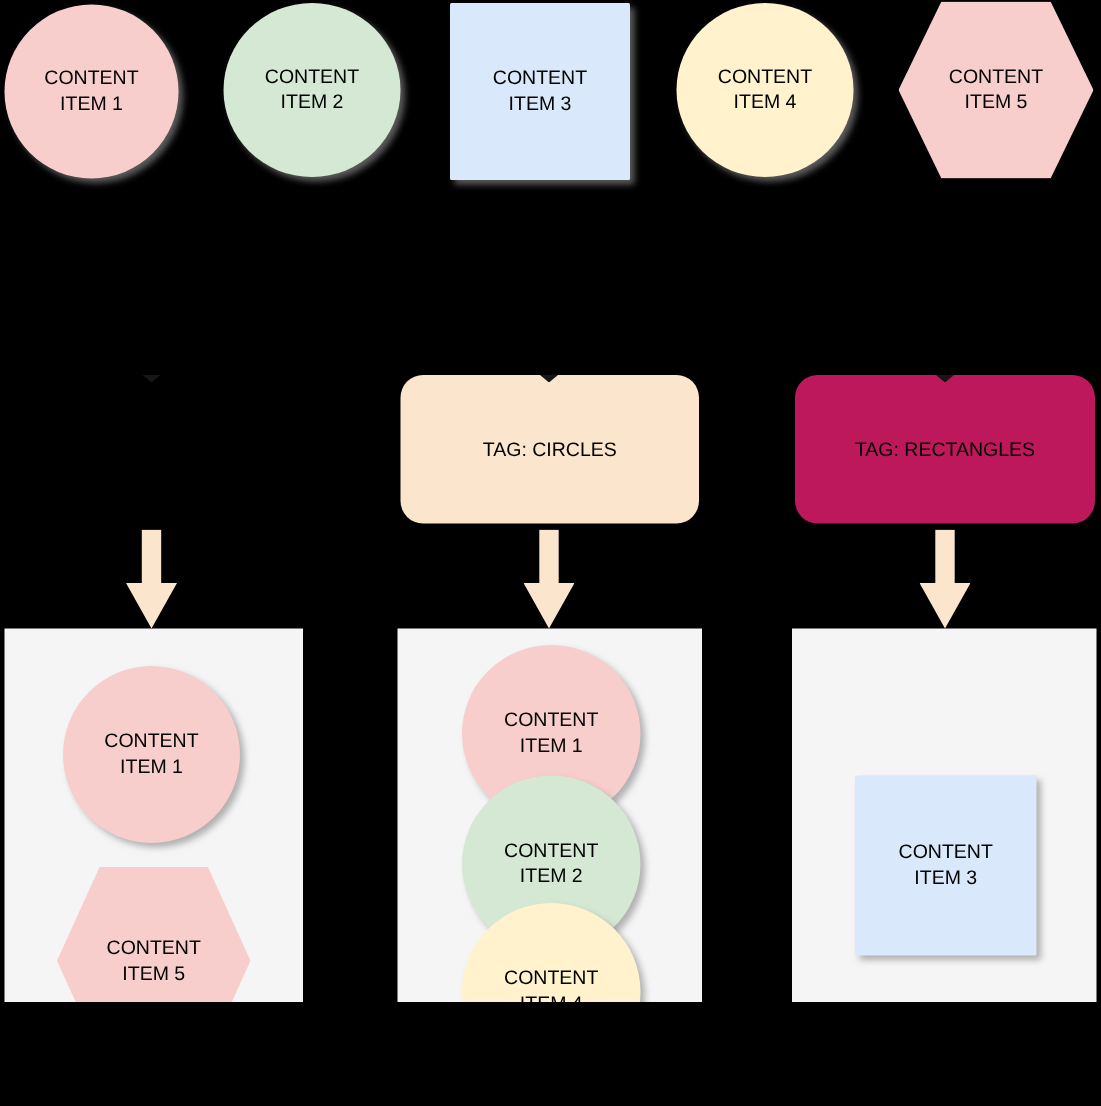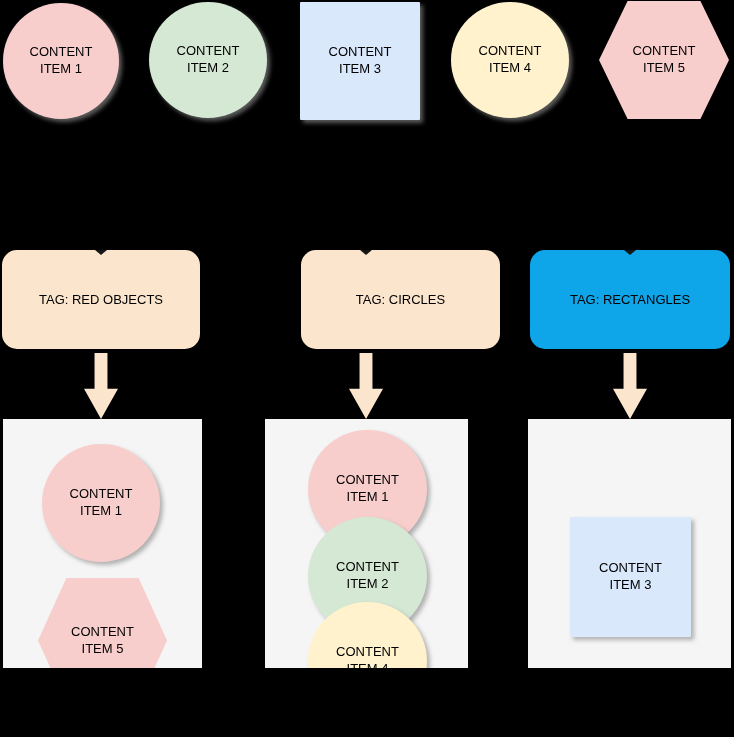--- a/index.html
+++ b/index.html
@@ -51,27 +51,24 @@
   </div>
   <div class="shape circle shadowed" style="left: 451px; top: 2px; width: 118px; height: 116px; background-color: rgb(255, 242, 204);">
     <span class="lbl">CONTENT
 ITEM 4</span>
   </div>
   <div class="shape hexagon shadowed" style="left: 599px; top: 1px; width: 130px; height: 118px; background-color: rgb(248, 206, 204);">
     <span class="lbl">CONTENT
 ITEM 5</span>
   </div>
 
-  <div class="tag" style="left: 2px; top: 250px; width: 198px; background-color: rgb(252, 229, 205);">
-    <span>TAG: RED OBJECTS</span>
-  </div>
-  <div class="tag" style="left: 267px; top: 250px; width: 199px; background-color: rgb(252, 229, 205); margin-left: 34px;">
+  <div class="tag" style="left: 267px; top: 250px; width: 199px; background-color: rgb(252, 229, 205);">
     <span>TAG: CIRCLES</span>
   </div>
-  <div class="tag" style="left: 530px; top: 250px; width: 200px; background-color: #0ea5e9;">
+  <div class="tag" style="left: 530px; top: 250px; width: 200px; background-color: #be185d;">
     <span>TAG: RECTANGLES</span>
   </div>
 
   <div class="notch" style="left:95px;"></div>
   <div class="notch" style="left:360px;"></div>
   <div class="notch" style="left:624px;"></div>
 
   <div class="block-arrow" style="left: 84px; background-color: rgb(252, 229, 205);"></div>
   <div class="block-arrow" style="left: 349px; background-color: rgb(252, 229, 205);"></div>
   <div class="block-arrow" style="left: 613px; background-color: rgb(252, 229, 205);"></div>

